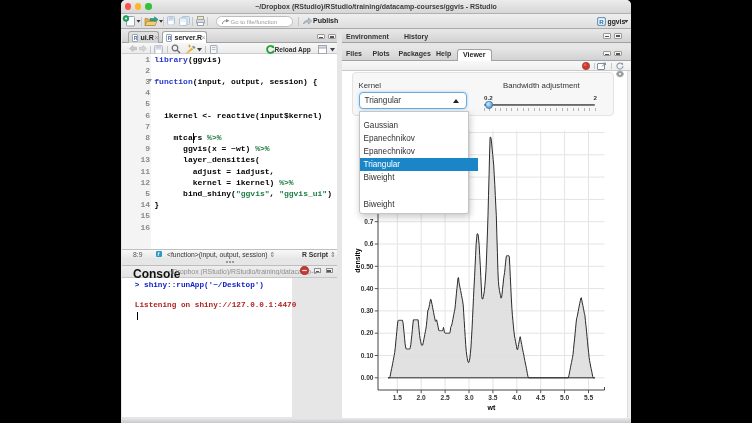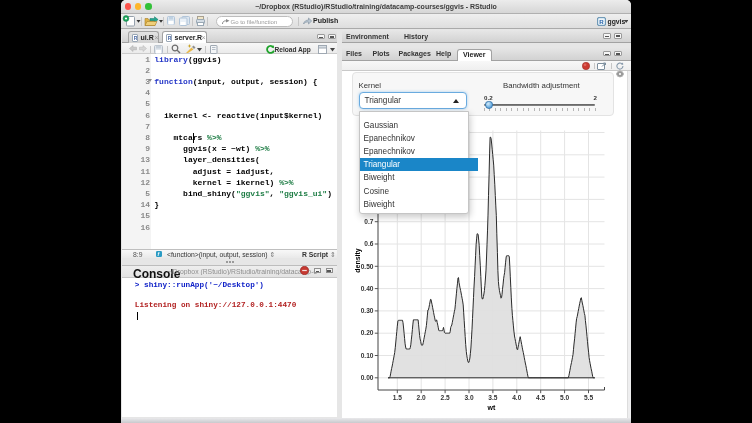--- a/index.html
+++ b/index.html
@@ -27,21 +27,21 @@
 #gutter{position:absolute;left:122px;top:53.5px;width:28.5px;height:195px;background:#f4f4f4}
 #codewrap{position:absolute;left:122px;top:53.5px;width:215px;height:195px;z-index:2;
  font-family:"Liberation Mono",monospace;font-size:8px;line-height:11.2px;white-space:pre;font-weight:700}
 .ln{position:absolute;left:0;width:28px;text-align:right;color:#8a8a8a}
 .cl{position:absolute;left:32.3px;color:#000}
 .kw{color:#2436c7}.st{color:#1e7d45}.op{color:#1e7d45}
 #sbar{position:absolute;left:122px;top:248.5px;width:215px;height:9.5px;
  background:linear-gradient(#f8f8f8,#e9e9e9);border-top:1px solid #bfbfbf;font-size:6.8px;color:#444}
 #chead{position:absolute;left:122px;top:264.5px;width:215px;height:13px;
  background:linear-gradient(#eeeeee,#e3e3e3);border-top:1px solid #bdbdbd;border-bottom:1px solid #c6c6c6}
-#cbody{position:absolute;left:122px;top:277.5px;width:215px;height:139.5px;background:#fff;
+#cbody{position:absolute;left:122px;top:277.5px;width:170px;height:139.5px;background:#fff;
  font-family:"Liberation Mono",monospace;font-size:7.7px;white-space:pre;font-weight:700}
 #envbar{left:342px;top:29.5px;width:289px;height:13.8px}
 #filbar{left:342px;top:47px;width:289px;height:14px}
 #vtb{position:absolute;left:342px;top:61px;width:289px;height:9.5px;background:linear-gradient(#f8f8f8,#efefef);
  border-bottom:1px solid #c9c9c9}
 #vbody{position:absolute;left:342px;top:70.5px;width:289px;height:347px;background:#fff}
 #vscroll{position:absolute;left:626.5px;top:70.5px;width:4.5px;height:347px;background:#eeeeef;border-left:1px solid #ddd}
 #well{z-index:5;position:absolute;left:351.5px;top:72px;width:262.5px;height:43.5px;background:#f7f7f7;
  border:1px solid #e3e3e3;border-radius:4px}
 .shlab{position:absolute;font-size:7.8px;font-weight:400;color:#333;z-index:5}
@@ -389,17 +389,16 @@
     <i style="left:595.0px"></i>
   </div>
 <div id="handle"></div>
 
 <div id="dd">
  <div class="it" style="top:6.5px">Gaussian</div>
  <div class="it" style="top:19.7px">Epanechnikov</div>
  <div class="it" style="top:32.9px">Epanechnikov</div>
  <div class="it hi" style="top:46.1px">Triangular</div>
  <div class="it" style="top:59.3px">Biweight</div>
- <div class="it" style="top:72.5px">Cosine</div>
  <div class="it" style="top:85.7px">Biweight</div>
 </div>
 
 <div id="bstrip"></div>
 
 </body></html>

